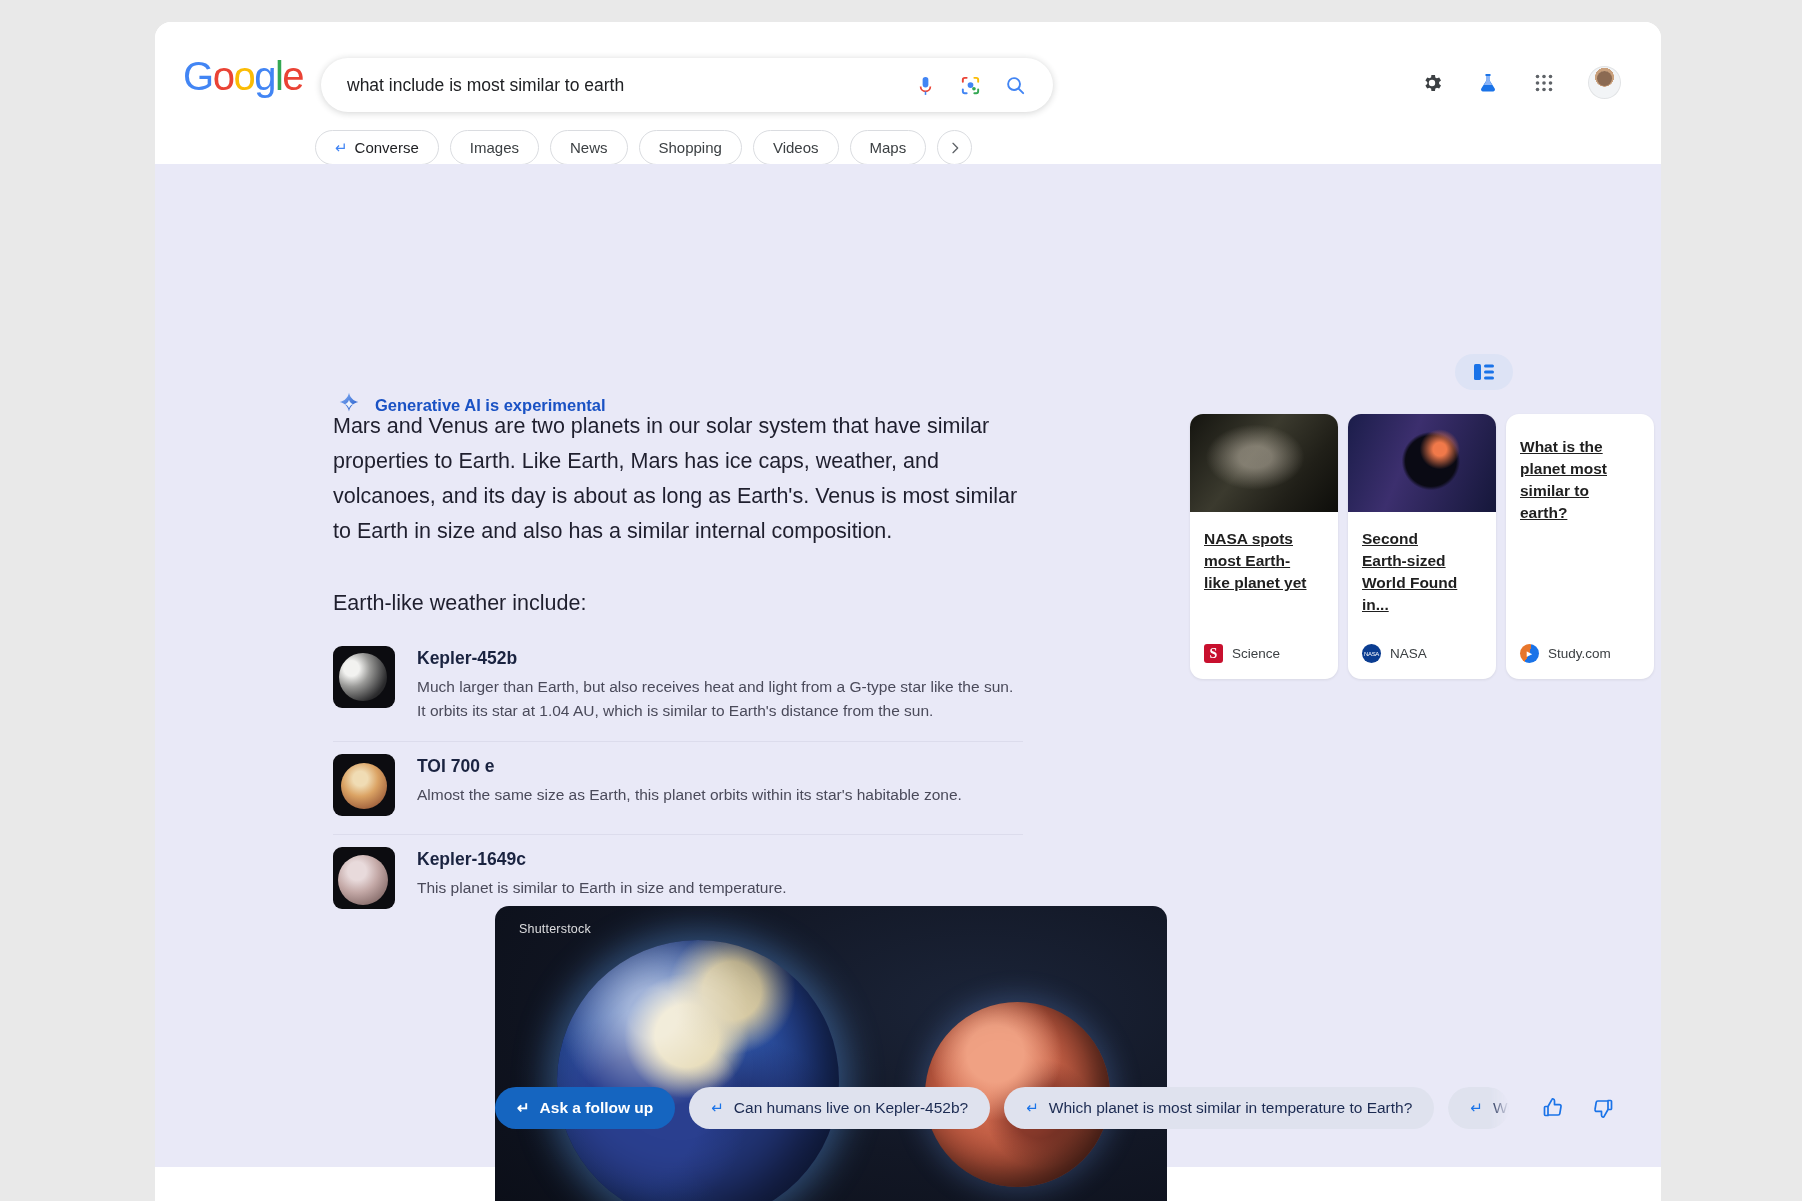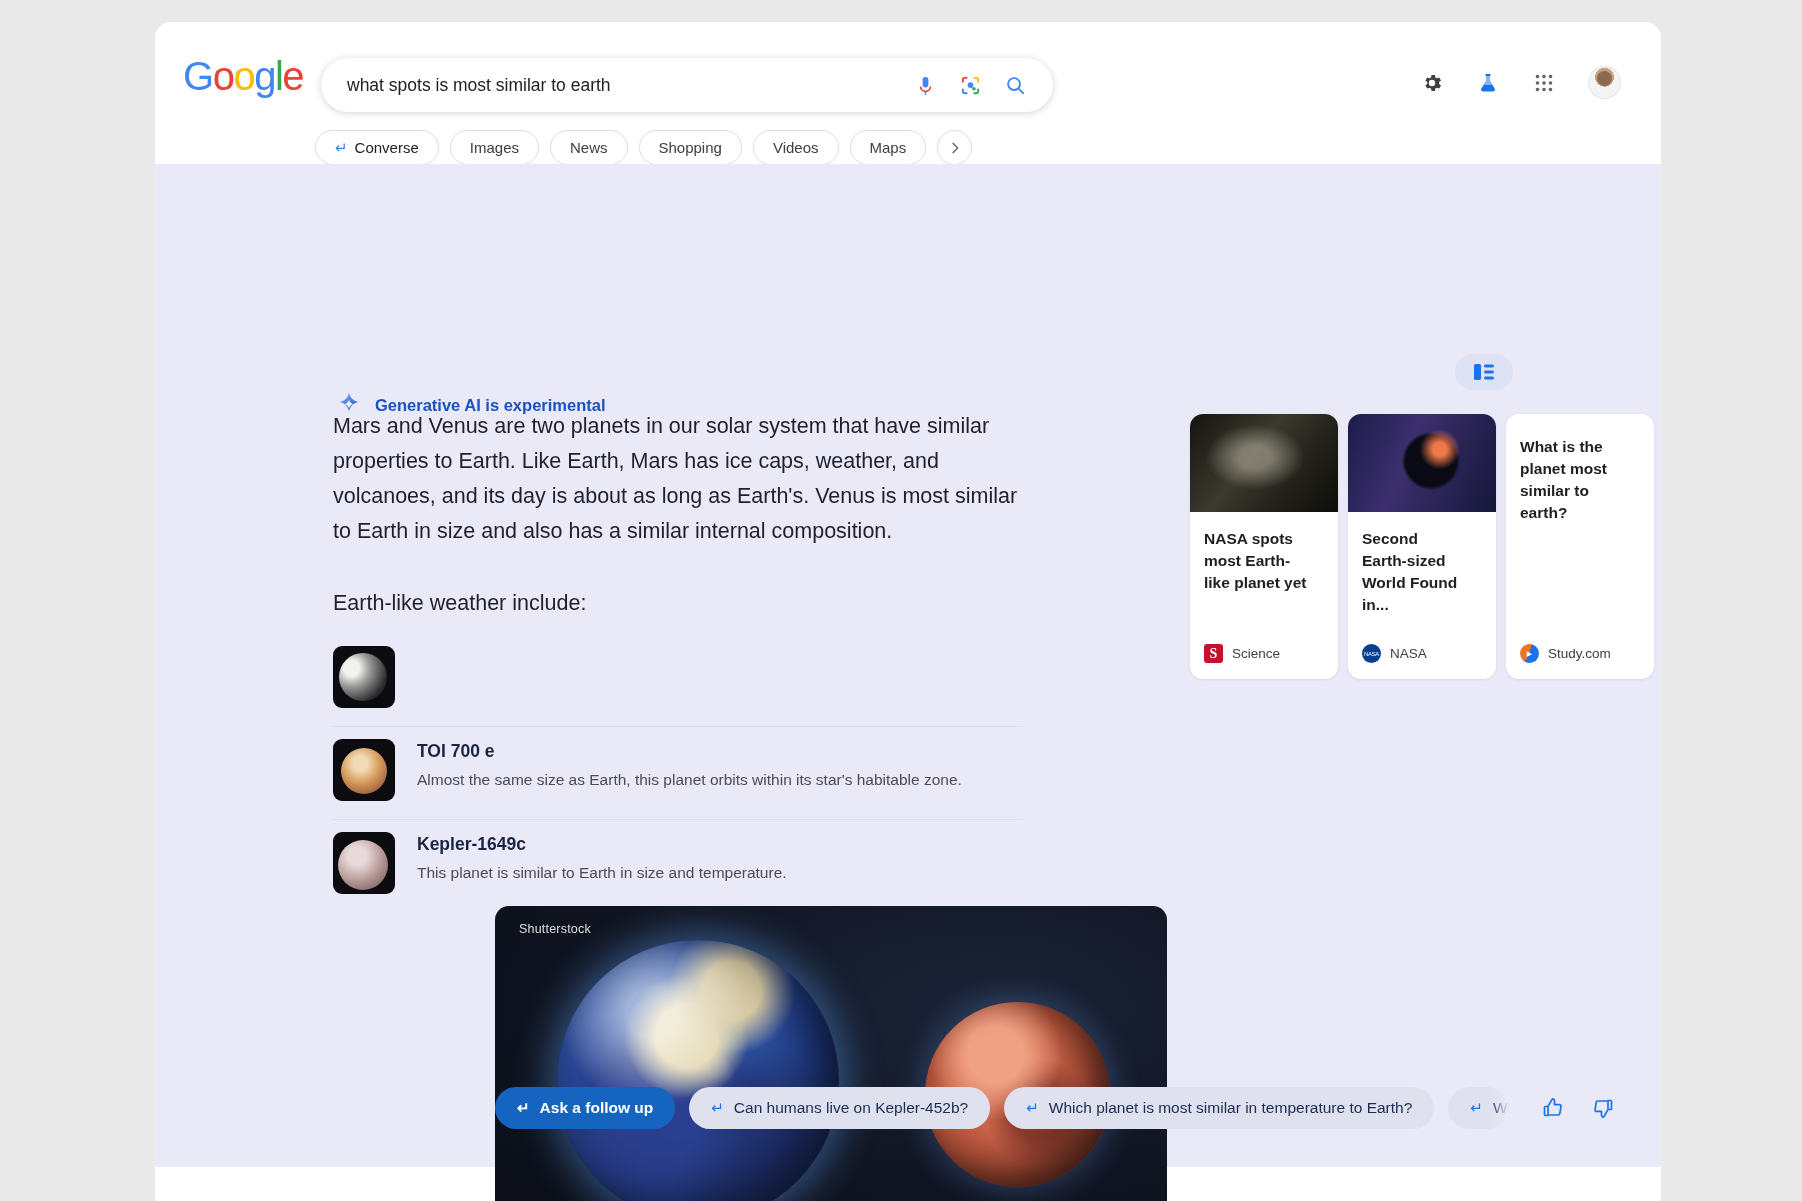--- a/index.html
+++ b/index.html
@@ -182,21 +182,21 @@
   .card-img.a { background:
       radial-gradient(ellipse at 44% 44%, rgba(220,210,195,.45) 0 14%, rgba(180,170,160,0) 42%),
       linear-gradient(128deg, #14140f 0%, #3b3a2e 42%, #201f18 72%, #0d0d0a 100%); }
   .card-img.b { background:
       radial-gradient(circle at 62% 36%, #f0794a 0 6%, rgba(240,121,74,0) 18%),
       radial-gradient(circle at 56% 48%, #0a0a14 0 26%, rgba(10,10,20,0) 30%),
       linear-gradient(112deg, #1b1d4a 0%, #3c2f6e 40%, #15173a 100%); }
   .card-title {
     padding: 16px 30px 0 14px;
     font-size: 15.5px; line-height: 22px;
-    font-weight: 600; color: #1f1f1f;
+    font-weight: 600; color: #1f1f1f; text-decoration: underline;
   }
   .card.q .card-title { padding-top: 22px; }
   .card-src {
     position: absolute; left: 14px; bottom: 16px;
     display: flex; align-items: center; gap: 9px;
     font-size: 13.5px; color: #3c4043;
   }
   .fav { width: 19px; height: 19px; border-radius: 3px; flex: none; }
   .fav.science {
     background: #c8102e; color: #fff;
@@ -255,21 +255,21 @@
 
   <div class="window">
 
     <div class="header">
 
       <div class="glogo">
         <span class="gc1">G</span><span class="gc2">o</span><span class="gc3">o</span><span class="gc4">g</span><span class="gc5">l</span><span class="gc6">e</span>
       </div>
 
       <div class="searchbar">
-        <div class="search-text" title="Search Google or type a URL">what spots is most similar to earth</div>
+        <div class="search-text" title="Search Google or type a URL">what include is most similar to earth</div>
         <div class="search-icons">
           <svg class="ic" viewBox="0 0 24 24">
             <path fill="#4285F4" d="M12 14a3 3 0 0 0 3-3V6a3 3 0 1 0-6 0v5a3 3 0 0 0 3 3z"></path>
             <path fill="#EA4335" d="M12 19a6 6 0 0 0 6-6h-1.8a4.2 4.2 0 0 1-8.4 0H6a6 6 0 0 0 6 6z"></path>
             <rect x="11.2" y="18.2" width="1.6" height="3.6" fill="#4285F4"></rect>
           </svg>
           <svg class="ic" viewBox="0 0 24 24">
             <path fill="none" stroke="#EA4335" stroke-width="2" stroke-linecap="round" d="M4 8V6a2 2 0 0 1 2-2h2"></path>
             <path fill="none" stroke="#FBBC05" stroke-width="2" stroke-linecap="round" d="M16 4h2a2 2 0 0 1 2 2v2"></path>
             <path fill="none" stroke="#34A853" stroke-width="2" stroke-linecap="round" d="M20 16v2a2 2 0 0 1-2 2h-2"></path>
@@ -365,20 +365,24 @@
         <div class="answer">
           <p>Mars and Venus are two planets in our solar system that have similar properties to Earth. Like Earth, Mars has ice caps, weather, and volcanoes, and its day is about as long as Earth's. Venus is most similar to Earth in size and also has a similar internal composition.</p>
           <h3>Earth-like weather include:</h3>
 
           <div class="plist">
 
             <div class="pitem">
               <div class="pthumb">
                 <i style="left:6px;top:7px;width:48px;height:48px;background:radial-gradient(circle at 26% 32%, #f2f2f0 0 16%, #9a9a98 38%, #2c2c2e 74%, #121214 100%);"></i>
               </div>
+              <div class="pbody">
+                <div class="pname">Kepler-452b</div>
+                <div class="pdesc">Much larger than Earth, but also receives heat and light from a G-type star like the sun. It orbits its star at 1.04 AU, which is similar to Earth's distance from the sun.</div>
+              </div>
             </div>
 
             <div class="pitem">
               <div class="pthumb">
                 <i style="left:8px;top:9px;width:46px;height:46px;background:radial-gradient(circle at 42% 34%, #f0dcb4 0 18%, #dba364 44%, #a86a42 74%, #5c3722 100%);"></i>
               </div>
               <div class="pbody">
                 <div class="pname">TOI 700 e</div>
                 <div class="pdesc">Almost the same size as Earth, this planet orbits within its star's habitable zone.</div>
               </div>

